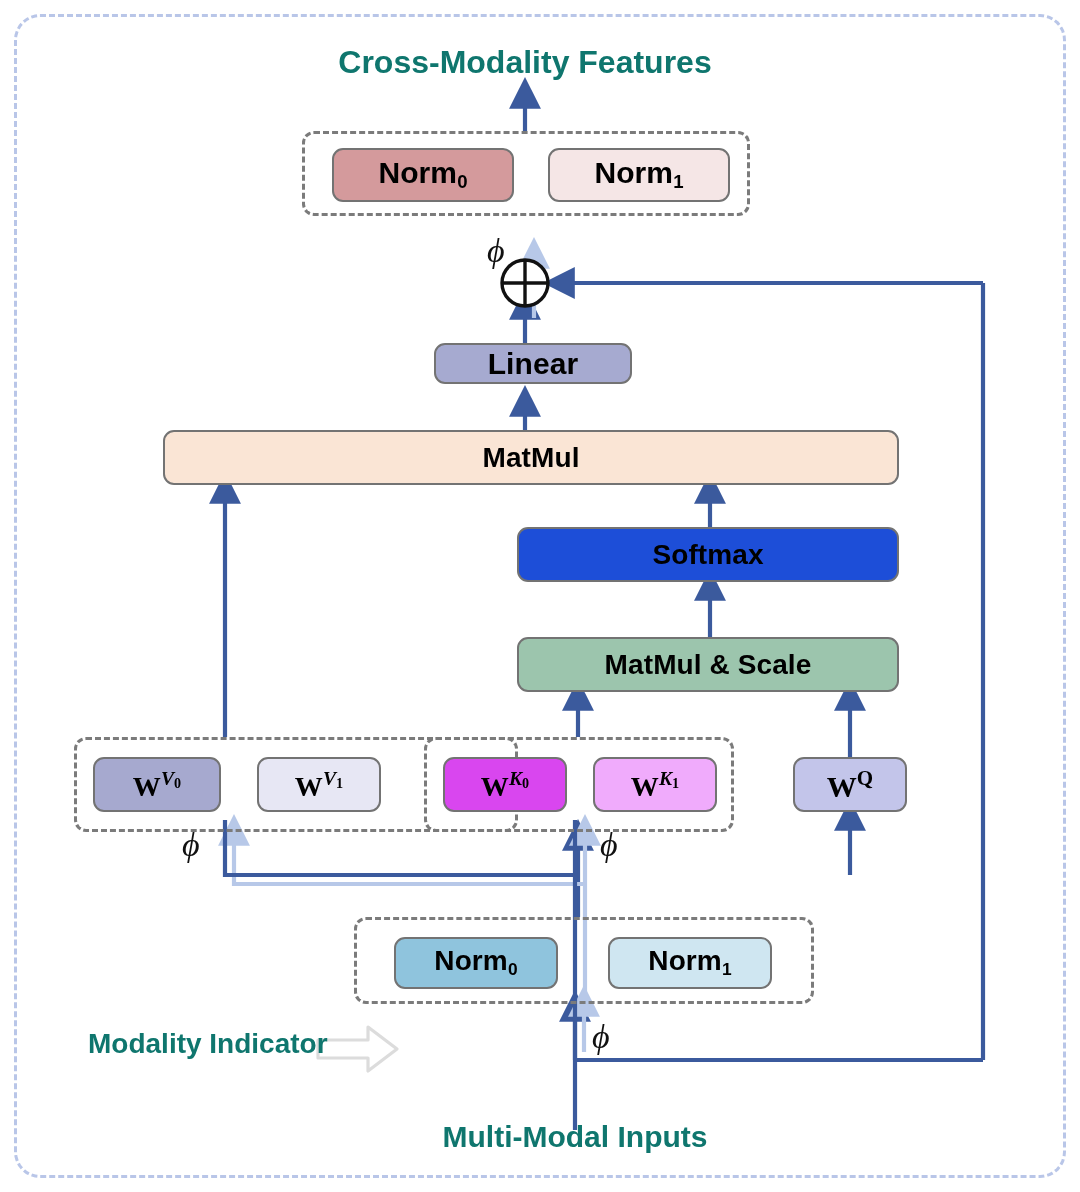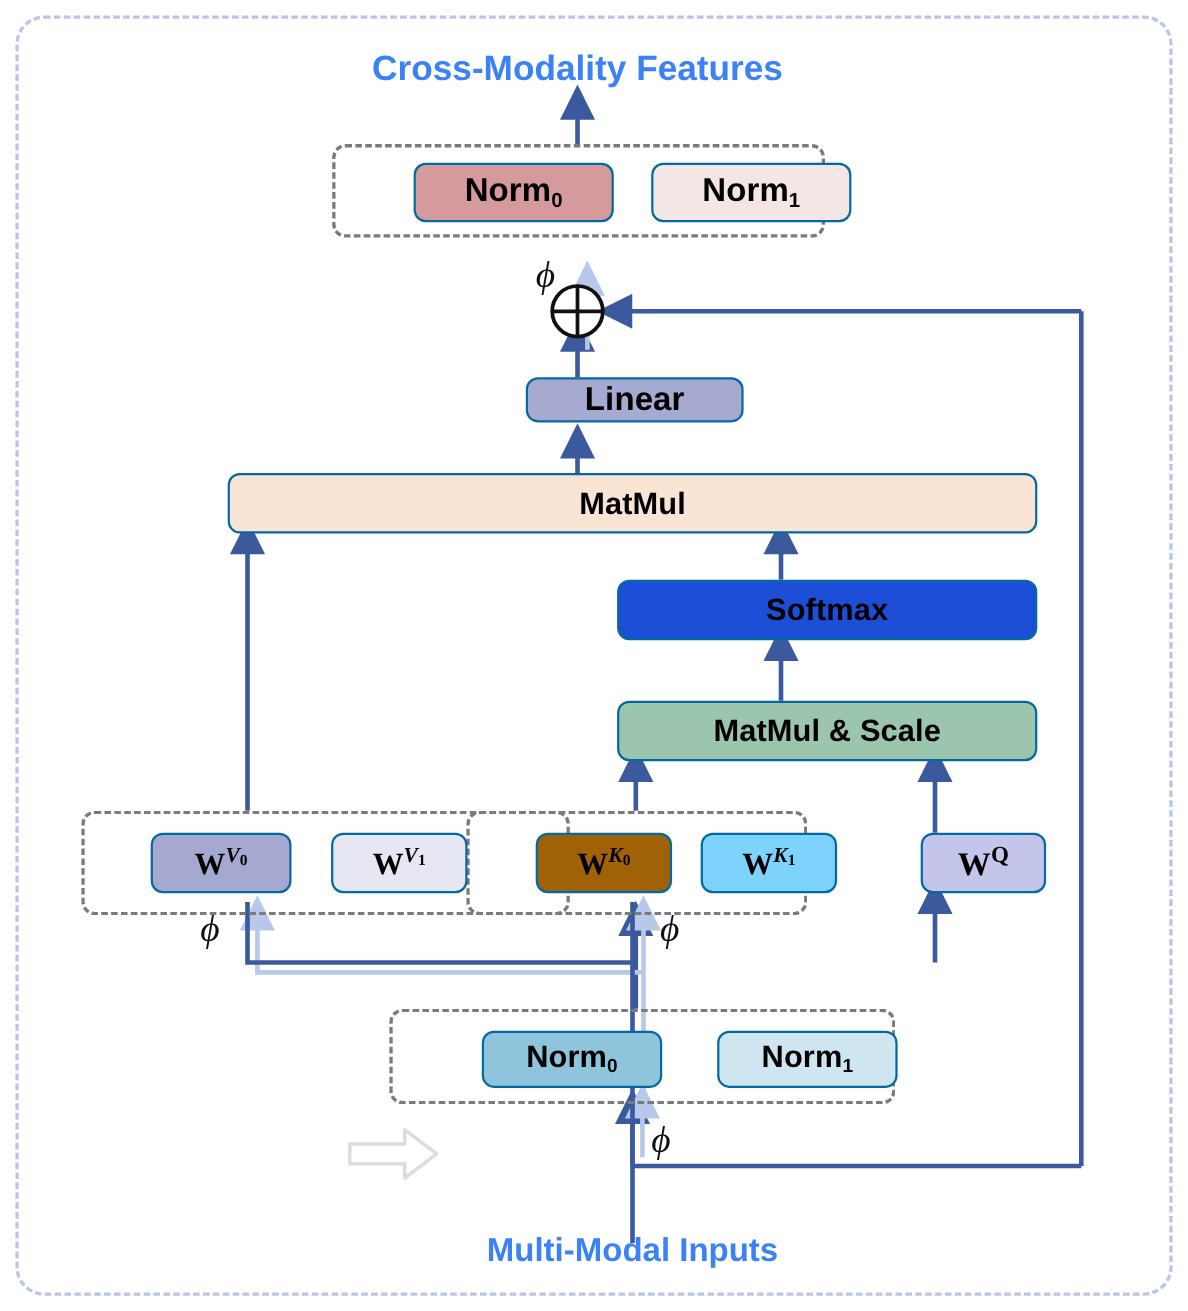--- a/index.html
+++ b/index.html
@@ -7,33 +7,33 @@
        font-family:"Liberation Sans","DejaVu Sans",sans-serif;}
   #stage{position:absolute;left:0;top:0;width:1080px;height:1192px;}
   svg#wires{position:absolute;left:0;top:0;width:1080px;height:1192px;}
 
   .outer-frame{position:absolute;left:14px;top:14px;width:1052px;height:1164px;
     border:3px dashed #b9c6e8;border-radius:26px;box-sizing:border-box;}
 
   .group-box{position:absolute;box-sizing:border-box;
     border:3px dashed #7b7b7b;border-radius:12px;background:transparent;}
 
-  .node{position:absolute;box-sizing:border-box;border:2px solid #0369a1;
+  .node{position:absolute;box-sizing:border-box;border:2px solid #737373;
     border-radius:11px;display:flex;align-items:center;justify-content:center;
-    color:#000;font-weight:bold;letter-spacing:.1px;margin-left:44px;}
+    color:#000;font-weight:bold;letter-spacing:.1px;}
 
   .node .lbl{display:block;line-height:1;}
   .sub{font-size:.62em;vertical-align:-0.28em;font-weight:bold;}
 
   .wfont{font-family:"Liberation Serif","DejaVu Serif",serif;font-weight:bold;}
   .wfont .sup{font-size:.7em;vertical-align:.55em;font-style:italic;}
   .wfont .sup .idx{font-size:.72em;vertical-align:-.18em;font-style:normal;}
   .wfont .supup{font-size:.7em;vertical-align:.55em;font-style:normal;}
 
-  .caption{position:absolute;color:#3b82f6;font-weight:bold;white-space:nowrap;}
+  .caption{position:absolute;color:#0f766e;font-weight:bold;white-space:nowrap;}
 
   .phi{position:absolute;font-family:"Liberation Serif","DejaVu Serif",serif;
     font-style:italic;font-size:34px;color:#111;}
 </style>
 </head>
 <body>
 
 <div id="stage">
 
   <div class="outer-frame"></div>
@@ -86,20 +86,21 @@
       <line x1="525" y1="260" x2="525" y2="306"></line>
     </g>
 
     <path d="M318,1040 L368,1040 L368,1027 L397,1049 L368,1071 L368,1058 L318,1058 Z" fill="#ffffff" stroke="#dcdcdc" stroke-width="3.2" stroke-linejoin="round"></path>
   </svg>
 
   <div class="caption" style="left:0;top:44px;width:1050px;text-align:center;font-size:32px;">Cross-Modality Features</div>
 
   <div class="caption" style="left:0;top:1120px;width:1150px;text-align:center;font-size:30px;">Multi-Modal Inputs</div>
 
+  <div class="caption" style="left:88px;top:1028px;font-size:28px;">Modality Indicator</div>
 
   <div id="groups">
       <div class="group-box" style="left: 302px; top: 131px; width: 448px; height: 85px;"></div>
       <div class="group-box" style="left: 74px; top: 737px; width: 444px; height: 95px;"></div>
       <div class="group-box" style="left: 424px; top: 737px; width: 310px; height: 95px;"></div>
       <div class="group-box" style="left: 354px; top: 917px; width: 460px; height: 87px;"></div>
     </div>
   <div id="nodes">
       <div class="node" style="left: 332px; top: 148px; width: 182px; height: 54px; background: rgb(212, 154, 156); font-size: 30px;">
         <span class="lbl">Norm<span class="sub">0</span></span>
@@ -127,24 +128,24 @@
       </div>
       <div class="node" style="left: 608px; top: 937px; width: 164px; height: 52px; background: rgb(207, 230, 241); font-size: 28px;">
         <span class="lbl">Norm<span class="sub">1</span></span>
       </div>
       <div class="node" style="left: 93px; top: 757px; width: 128px; height: 55px; background: rgb(166, 169, 207); font-size: 28px;">
         <span class="lbl wfont">W<span class="sup">V<span class="idx">0</span></span></span>
       </div>
       <div class="node" style="left: 257px; top: 757px; width: 124px; height: 55px; background: rgb(231, 231, 244); font-size: 28px;">
         <span class="lbl wfont">W<span class="sup">V<span class="idx">1</span></span></span>
       </div>
-      <div class="node" style="left: 443px; top: 757px; width: 124px; height: 55px; background: #a16207; font-size: 28px;">
+      <div class="node" style="left: 443px; top: 757px; width: 124px; height: 55px; background: #d946ef; font-size: 28px;">
         <span class="lbl wfont">W<span class="sup">K<span class="idx">0</span></span></span>
       </div>
-      <div class="node" style="left: 593px; top: 757px; width: 124px; height: 55px; background: #7dd3fc; font-size: 28px;">
+      <div class="node" style="left: 593px; top: 757px; width: 124px; height: 55px; background: #f0abfc; font-size: 28px;">
         <span class="lbl wfont">W<span class="sup">K<span class="idx">1</span></span></span>
       </div>
     </div>
   <div id="phis">
       <div class="phi" style="left: 487px; top: 232px;">ϕ</div>
       <div class="phi" style="left: 182px; top: 826px;">ϕ</div>
       <div class="phi" style="left: 600px; top: 826px;">ϕ</div>
       <div class="phi" style="left: 592px; top: 1018px;">ϕ</div>
     </div>
 

